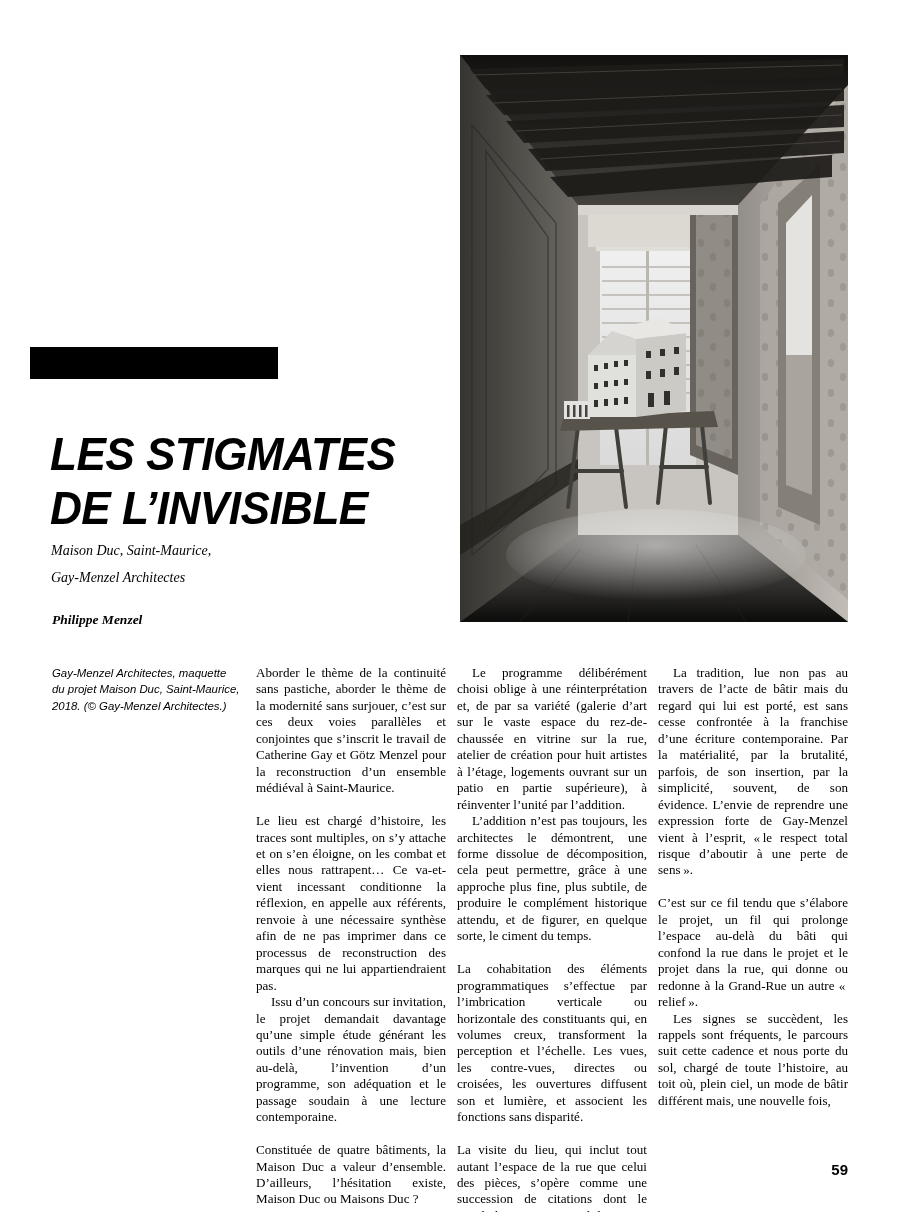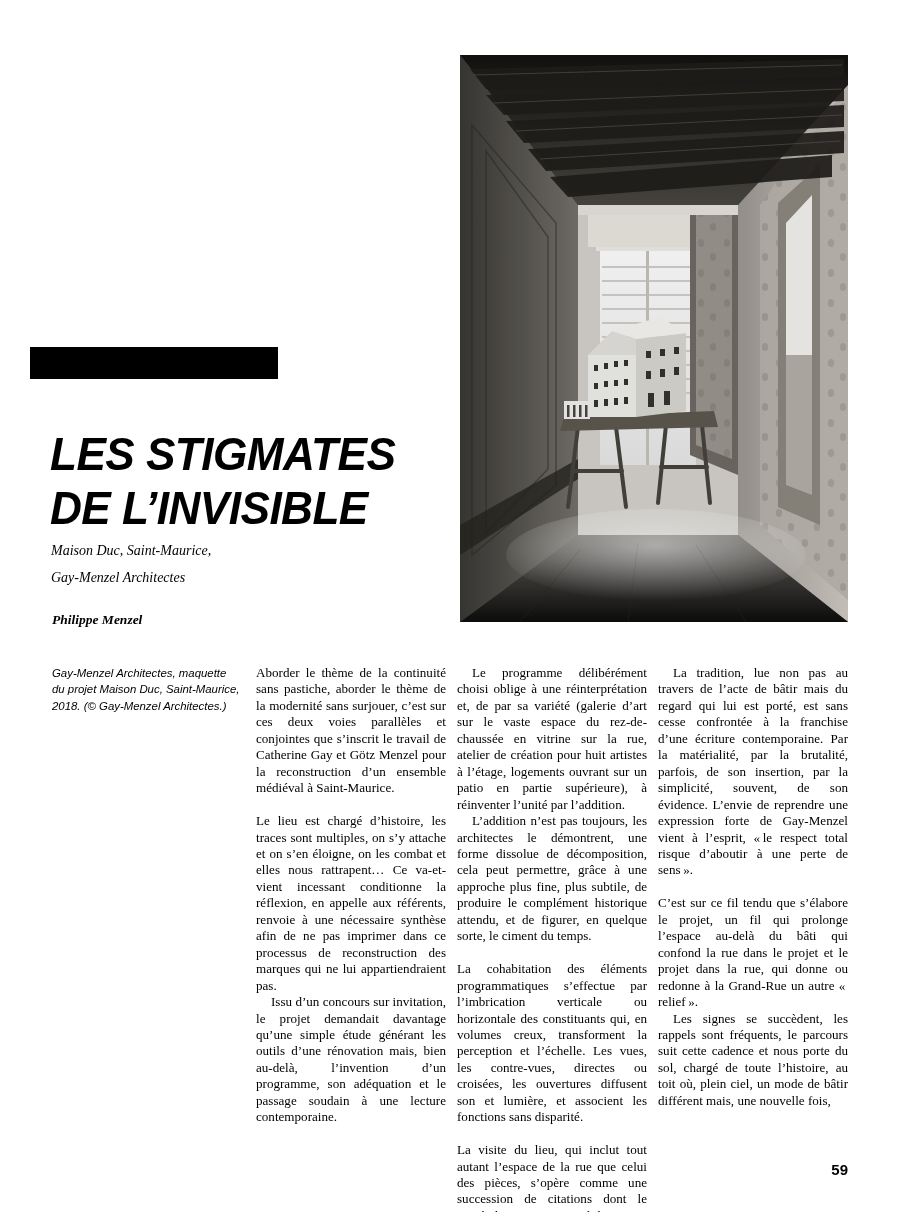--- a/index.html
+++ b/index.html
@@ -297,20 +297,21 @@
 </div>
 
 <div class="author">Philippe Menzel</div>
 
 <div class="caption">Gay-Menzel Architectes, maquette du projet Maison Duc, Saint-Maurice, 2018. (© Gay-Menzel Architectes.)</div>
 
 <div class="col col-1">
     <p>Aborder le thème de la continuité sans pastiche, aborder le thème de la modernité sans surjouer, c’est sur ces deux voies parallèles et conjointes que s’inscrit le travail de Catherine Gay et Götz Menzel pour la reconstruction d’un ensemble médiéval à Saint-Maurice.</p>
     <p class="gap">Le lieu est chargé d’histoire, les traces sont multiples, on s’y attache et on s’en éloigne, on les combat et elles nous rattrapent… Ce va-et-vient incessant conditionne la réflexion, en appelle aux référents, renvoie à une nécessaire synthèse afin de ne pas imprimer dans ce processus de reconstruction des marques qui ne lui appartiendraient pas.</p>
     <p class="indent">Issu d’un concours sur invitation, le projet demandait davantage qu’une simple étude générant les outils d’une rénovation mais, bien au-delà, l’invention d’un programme, son adéquation et le passage soudain à une lecture contemporaine.</p>
+    <p class="gap">Constituée de quatre bâtiments, la Maison Duc a valeur d’ensemble. D’ailleurs, l’hésitation existe, Maison Duc ou Maisons Duc ?</p>
   </div>
 <div class="col col-2">
     <p class="indent">Le programme délibérément choisi oblige à une réinterprétation et, de par sa variété (galerie d’art sur le vaste espace du rez-de-chaussée en vitrine sur la rue, atelier de création pour huit artistes à l’étage, logements ouvrant sur un patio en partie supérieure), à réinventer l’unité par l’addition.</p>
     <p class="indent">L’addition n’est pas toujours, les architectes le démontrent, une forme dissolue de décomposition, cela peut permettre, grâce à une approche plus fine, plus subtile, de produire le complément historique attendu, et de figurer, en quelque sorte, le ciment du temps.</p>
     <p class="gap">La cohabitation des éléments programmatiques s’effectue par l’imbrication verticale ou horizontale des constituants qui, en volumes creux, transforment la perception et l’échelle. Les vues, les contre-vues, directes ou croisées, les ouvertures diffusent son et lumière, et associent les fonctions sans disparité.</p>
     <p class="gap">La visite du lieu, qui inclut tout autant l’espace de la rue que celui des pièces, s’opère comme une succession de citations dont le vocabulaire est emprunté davantage à l’art</p>
   </div>
 <div class="col col-3">
     <p class="indent">La tradition, lue non pas au travers de l’acte de bâtir mais du regard qui lui est porté, est sans cesse confrontée à la franchise d’une écriture contemporaine. Par la matérialité, par la brutalité, parfois, de son insertion, par la simplicité, souvent, de son évidence. L’envie de reprendre une expression forte de Gay-Menzel vient à l’esprit, « le respect total risque d’aboutir à une perte de sens ».</p>
     <p class="gap">C’est sur ce fil tendu que s’élabore le projet, un fil qui prolonge l’espace au-delà du bâti qui confond la rue dans le projet et le projet dans la rue, qui donne ou redonne à la Grand-Rue un autre « relief ».</p>

